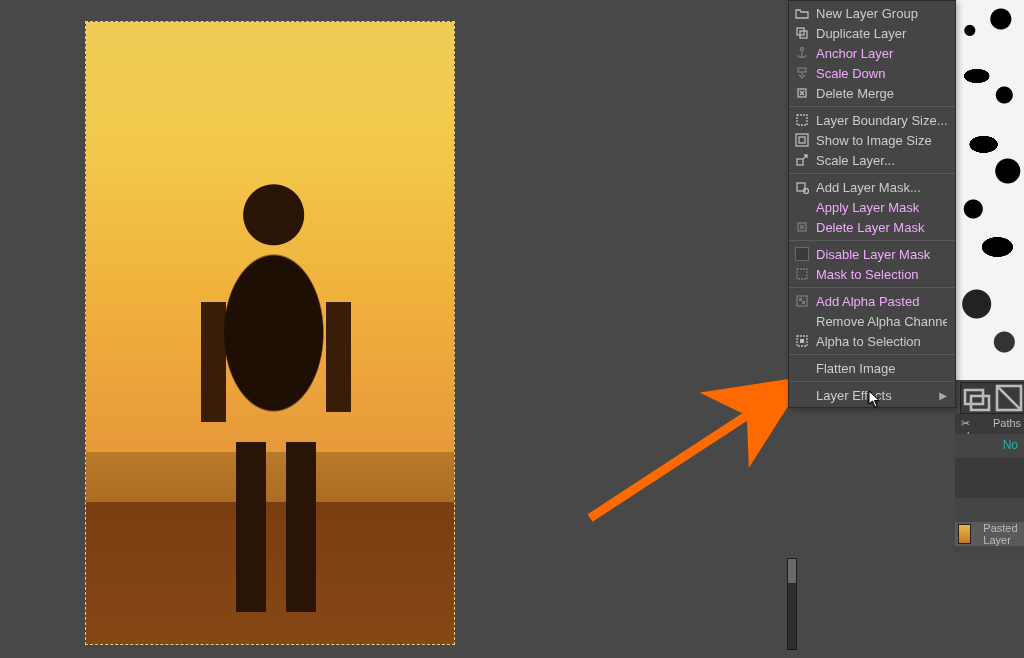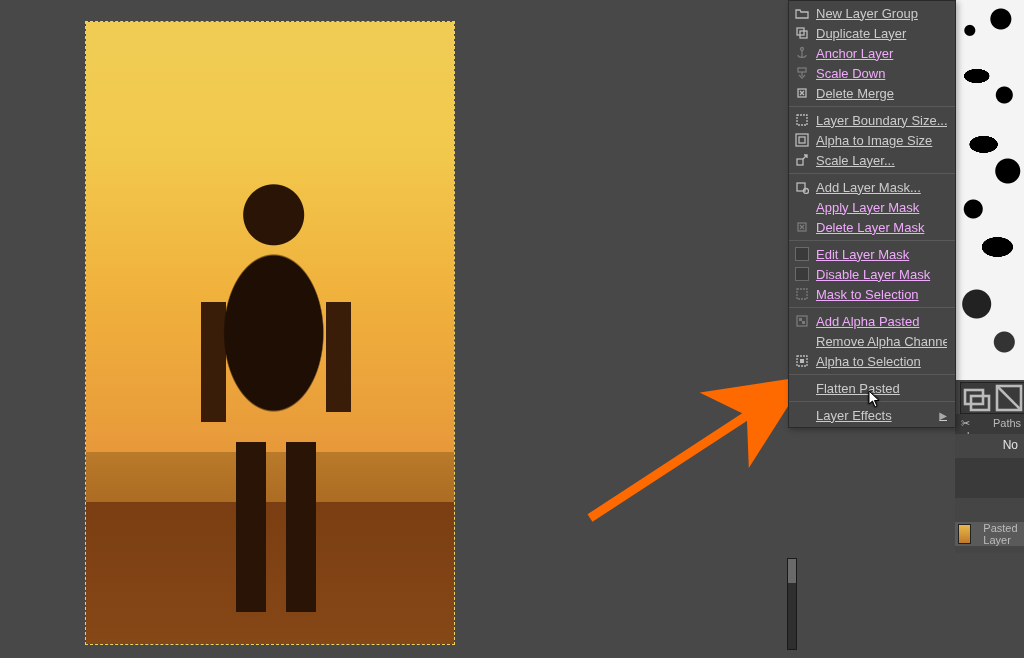--- a/index.html
+++ b/index.html
@@ -28,21 +28,21 @@
   }
   
   .menu{
     position:absolute;left:788px;top:0;width:166px;
     background:#454545;border:1px solid #2a2a2a;padding:2px 0;
     box-shadow:2px 2px 6px rgba(0,0,0,.3);
   }
   .menu .sep{height:1px;background:#5a5a5a;margin:3px 0;}
   .menu .item{
     display:flex;align-items:center;gap:7px;height:20px;padding:0 8px 0 6px;
-    white-space:nowrap;cursor:default;text-decoration:underline;
+    white-space:nowrap;cursor:default;
   }
   .menu .item.disabled{color:#f0abfc;}
   .menu .item .ic{width:14px;height:14px;flex:0 0 14px;display:flex;align-items:center;justify-content:center;}
   .menu .item .ic svg{width:14px;height:14px;}
   .menu .item .lbl{flex:1;overflow:hidden;}
   .menu .item .arrow{color:#aaa;font-size:10px;}
   .menu .item .chk{width:12px;height:12px;border:1px solid #6a6a6a;background:#3a3a3a;flex:0 0 12px;}
   
   .cursor{position:absolute;left:868px;top:390px;width:14px;height:18px;z-index:5;}
   .cursor svg{width:14px;height:18px;filter:drop-shadow(0 0 1px #000);}
@@ -64,21 +64,21 @@
       radial-gradient(ellipse 22px 14px at 60% 65%, #000 0 70%, transparent 72%),
       radial-gradient(circle at 30% 80%, #222 0 14px, transparent 15px),
       radial-gradient(circle at 70% 90%, #333 0 10px, transparent 11px);
     border-left:1px solid #2a2a2a;
   }
   
   .panel-icons{position:absolute;left:960px;top:382px;width:64px;height:30px;background:#3a3a3a;border:1px solid #222;display:flex;}
   .panel-icons .picon{flex:1;display:flex;align-items:center;justify-content:center;color:#ccc;font-size:14px;}
   .tabs{position:absolute;left:955px;top:414px;width:69px;height:20px;background:#3a3a3a;display:flex;font-size:11px;color:#bbb;}
   .tabs span{padding:3px 6px;}
-  .nolbl{position:absolute;left:955px;top:434px;width:69px;height:24px;background:#454545;color:#e5e5e5;font-size:12px;text-align:right;padding:4px 6px 0 4px;box-sizing:border-box;}
+  .nolbl{position:absolute;left:955px;top:434px;width:69px;height:24px;background:#454545;color:#14b8a6;font-size:12px;text-align:right;padding:4px 6px 0 4px;box-sizing:border-box;}
   .layerstrip{position:absolute;left:955px;top:458px;width:69px;height:40px;background:#3a3a3a;}
   .layerstrip2{position:absolute;left:955px;top:498px;width:69px;height:55px;background:#454545;}
   .pasted{position:absolute;left:955px;top:522px;width:69px;height:24px;background:#5a5a5a;display:flex;align-items:center;gap:12px;padding-left:3px;box-sizing:border-box;font-size:11px;color:#bbb;}
   .pasted .thumb{width:18px;height:18px;background:linear-gradient(#e8b84a,#c07a2a);border:1px solid #222;}
   .slider{position:absolute;left:787px;top:558px;width:8px;height:90px;background:#2f2f2f;border:1px solid #1a1a1a;}
   .slider .handle{position:absolute;top:0;left:0;width:8px;height:24px;background:#6a6a6a;}
   svg{stroke:#bbb;fill:none;stroke-width:1.3;}
   .disabled svg{stroke:#7a7a7a;}
 </style>
 </head>
@@ -186,21 +186,21 @@
       </span>
     <span class="lbl">Layer Boundary Size...</span>
   </div>
   <div class="item">
     <span class="ic">
         <svg viewBox="0 0 14 14">
           <rect x="1" y="1" width="12" height="12"></rect>
           <rect x="4" y="4" width="6" height="6"></rect>
         </svg>
       </span>
-    <span class="lbl">Alpha to Image Size</span>
+    <span class="lbl">Show to Image Size</span>
   </div>
   <div class="item">
     <span class="ic">
         <svg viewBox="0 0 14 14">
           <rect x="2" y="6" width="6" height="6"></rect>
           <path d="M8 6l4-4M9 2h3v3"></path>
         </svg>
       </span>
     <span class="lbl">Scale Layer...</span>
   </div>
@@ -225,24 +225,20 @@
         <svg viewBox="0 0 14 14">
           <rect x="3" y="3" width="8" height="8"></rect>
           <path d="M5 5l4 4M9 5l-4 4"></path>
         </svg>
       </span>
     <span class="lbl">Delete Layer Mask</span>
   </div>
 
   <div class="sep"></div>
 
-  <div class="item disabled">
-    <span class="chk"></span>
-    <span class="lbl">Edit Layer Mask</span>
-  </div>
   <div class="item disabled">
     <span class="chk"></span>
     <span class="lbl">Disable Layer Mask</span>
   </div>
   <div class="item disabled">
     <span class="ic">
         <svg viewBox="0 0 14 14">
           <rect x="2" y="2" width="10" height="10" stroke-dasharray="2 1"></rect>
         </svg>
       </span>
@@ -272,21 +268,21 @@
           <rect x="5" y="5" width="4" height="4" fill="#bbb" stroke="none"></rect>
         </svg>
       </span>
     <span class="lbl">Alpha to Selection</span>
   </div>
 
   <div class="sep"></div>
 
   <div class="item">
     <span class="ic"></span>
-    <span class="lbl">Flatten Pasted</span>
+    <span class="lbl">Flatten Image</span>
   </div>
 
   <div class="sep"></div>
 
   <div class="item">
     <span class="ic"></span>
     <span class="lbl">Layer Effects</span>
     <span class="arrow">▶</span>
   </div>
 </div>

